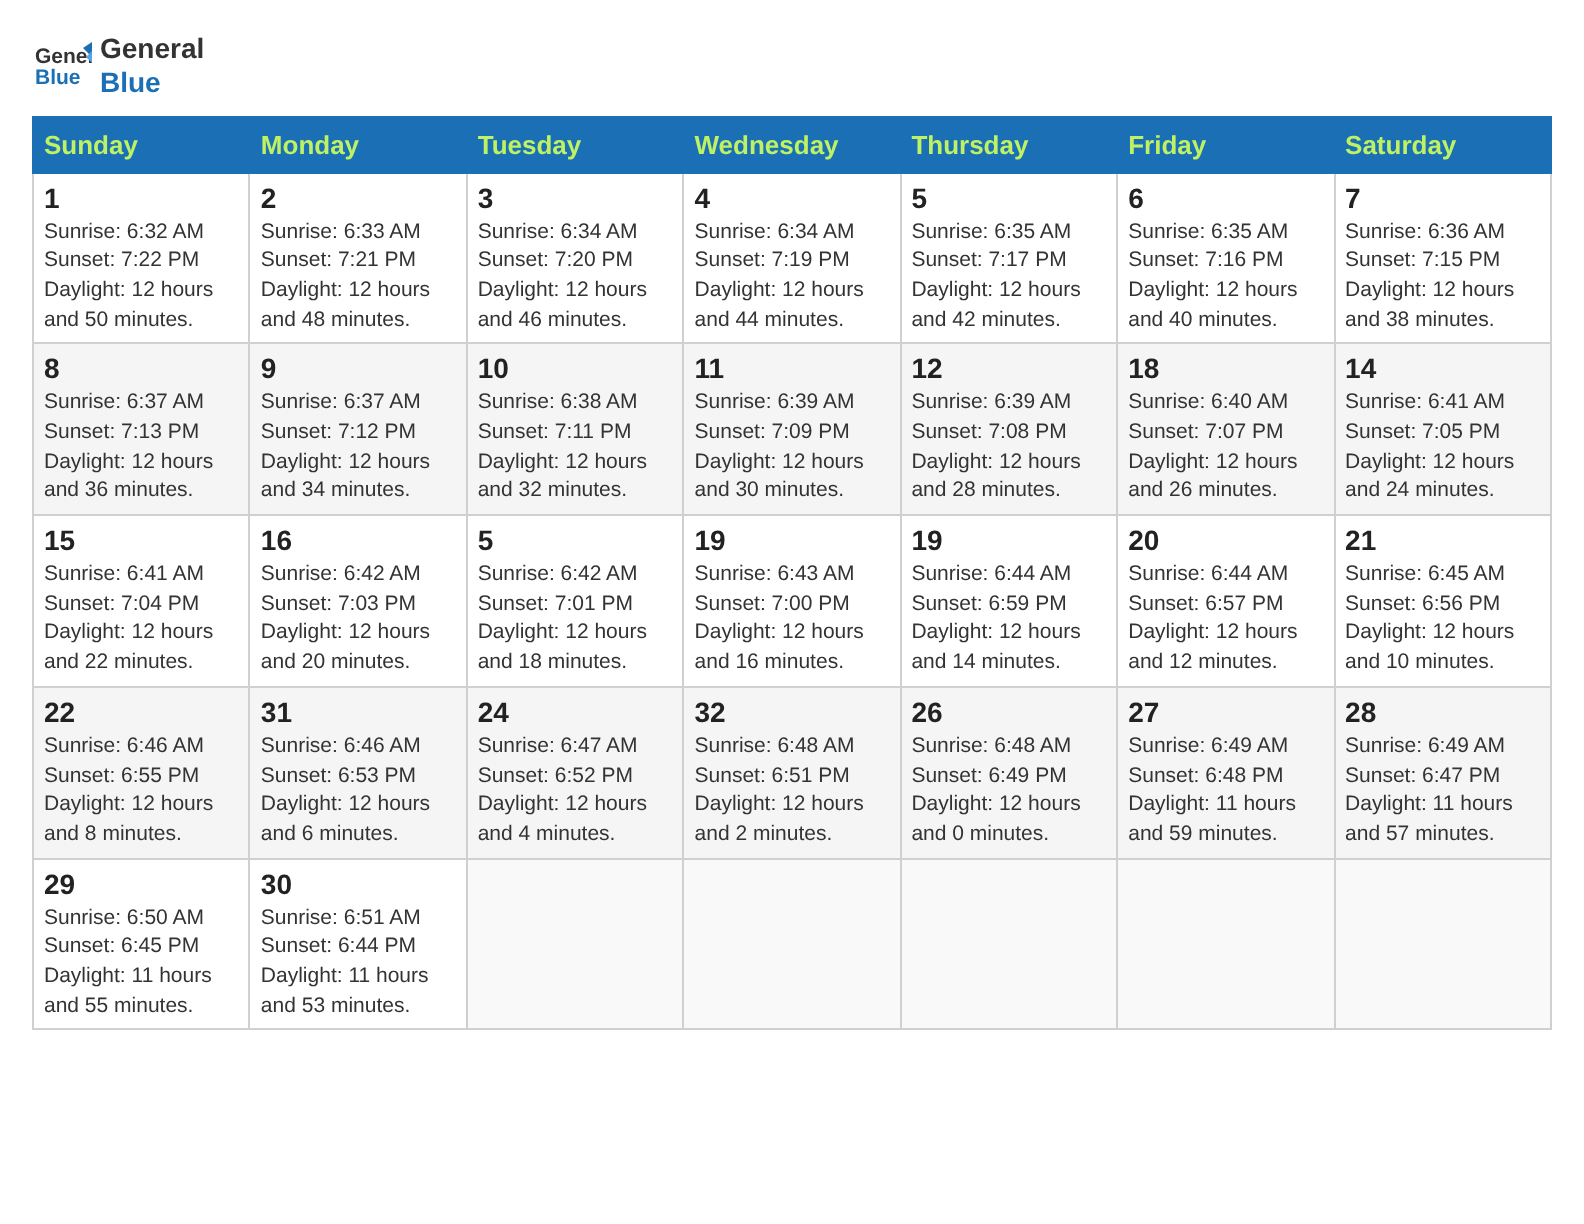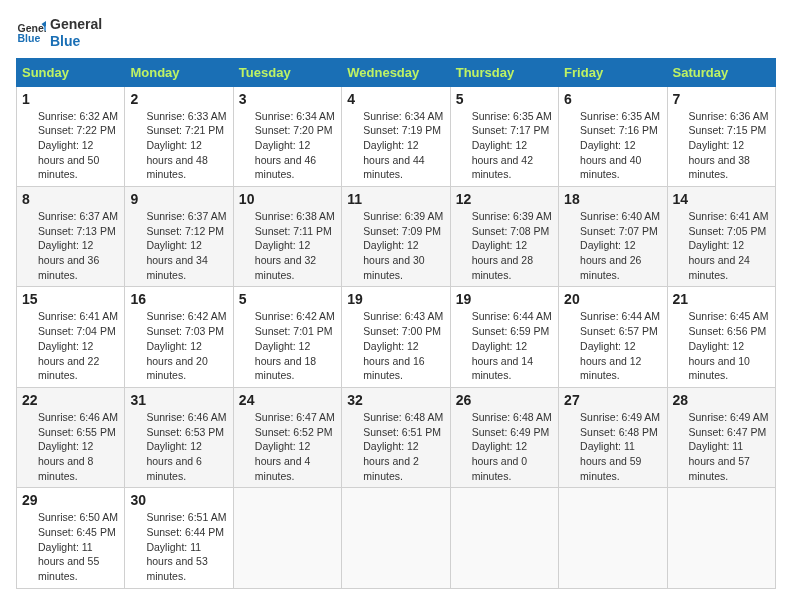--- a/index.html
+++ b/index.html
@@ -66,21 +66,20 @@
       font-size: 14px;
       font-weight: bold;
       color: #222;
       display: block;
       margin-bottom: 2px;
     }
     .day-info {
       color: #333;
       font-size: 10.5px;
       line-height: 1.4;
-      margin-left: 16px;
     }
     .empty-cell {
       background: #f9f9f9 !important;
     }
   </style>
 </head>
 <body>
 
 <div class="header-area">
   <div class="logo">

